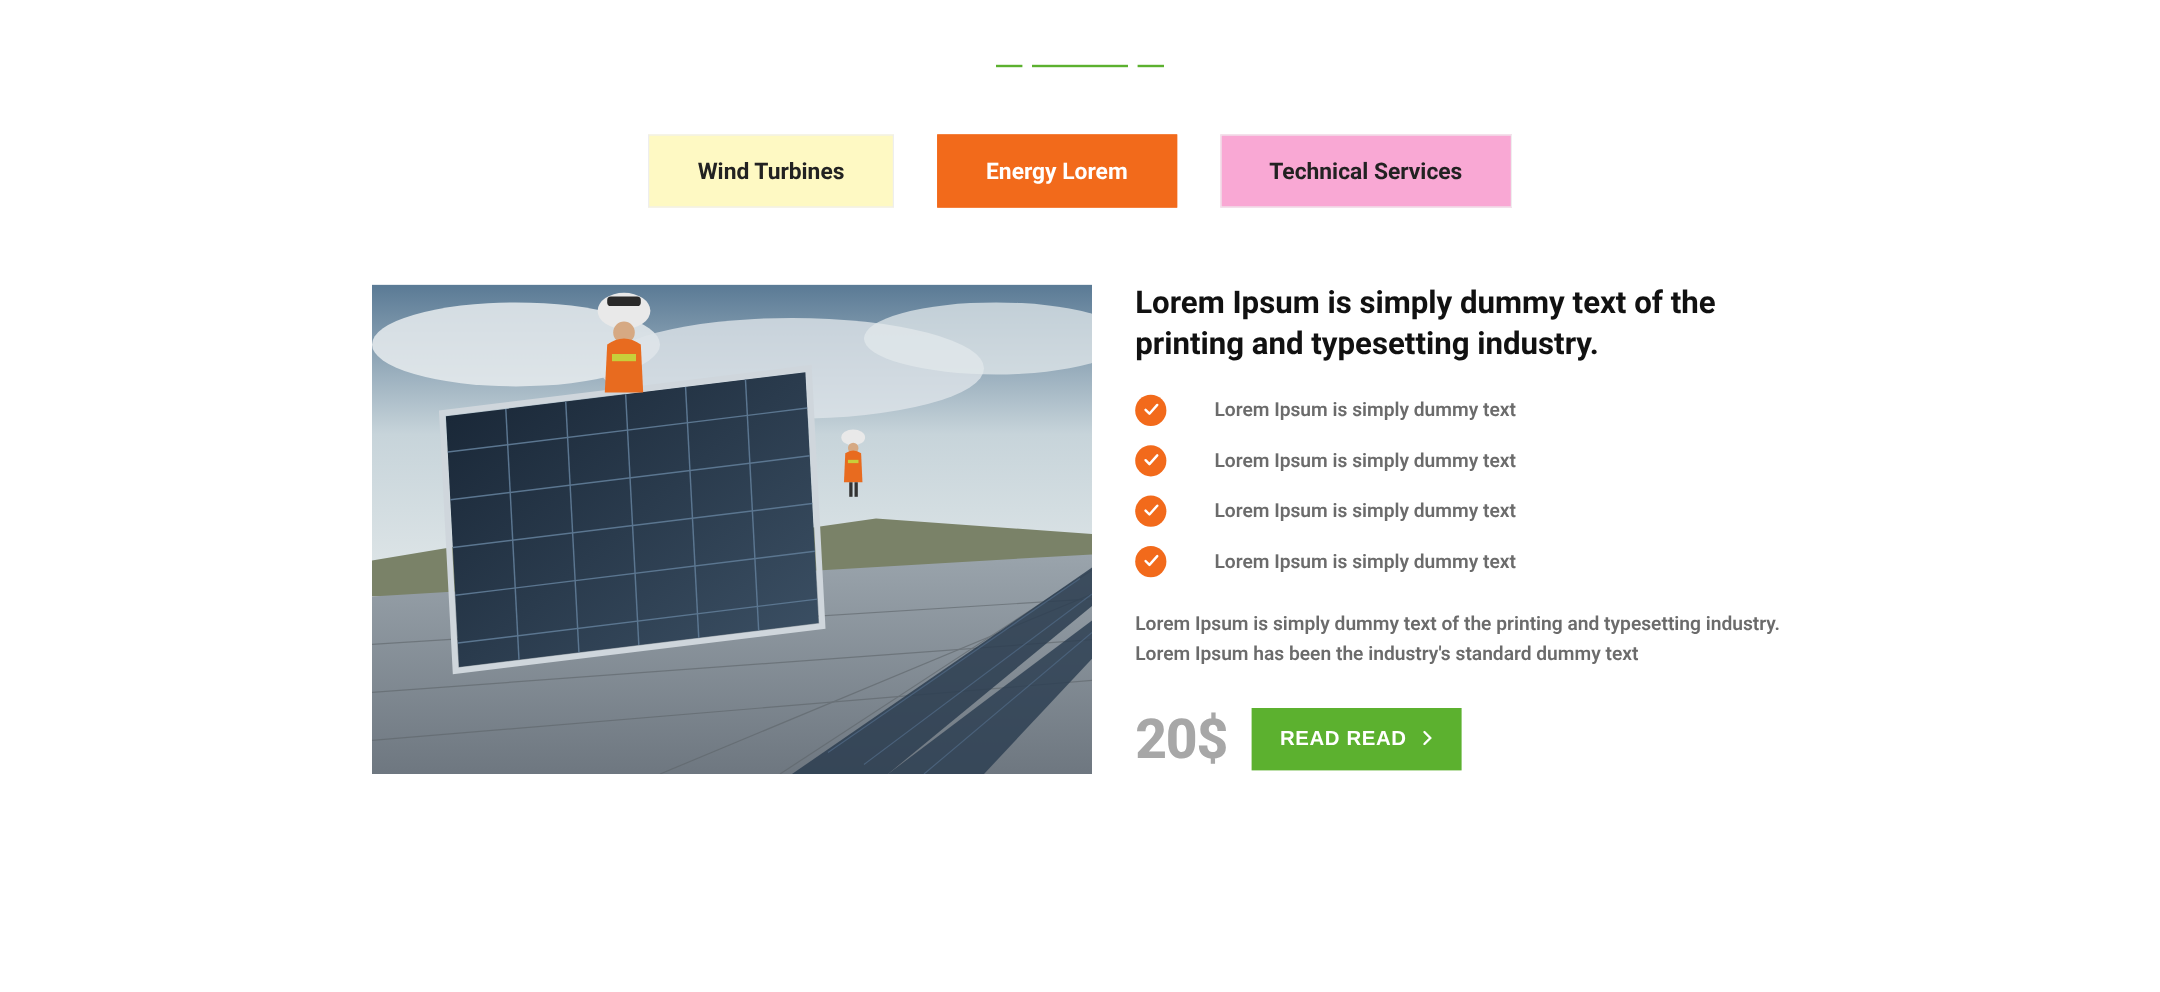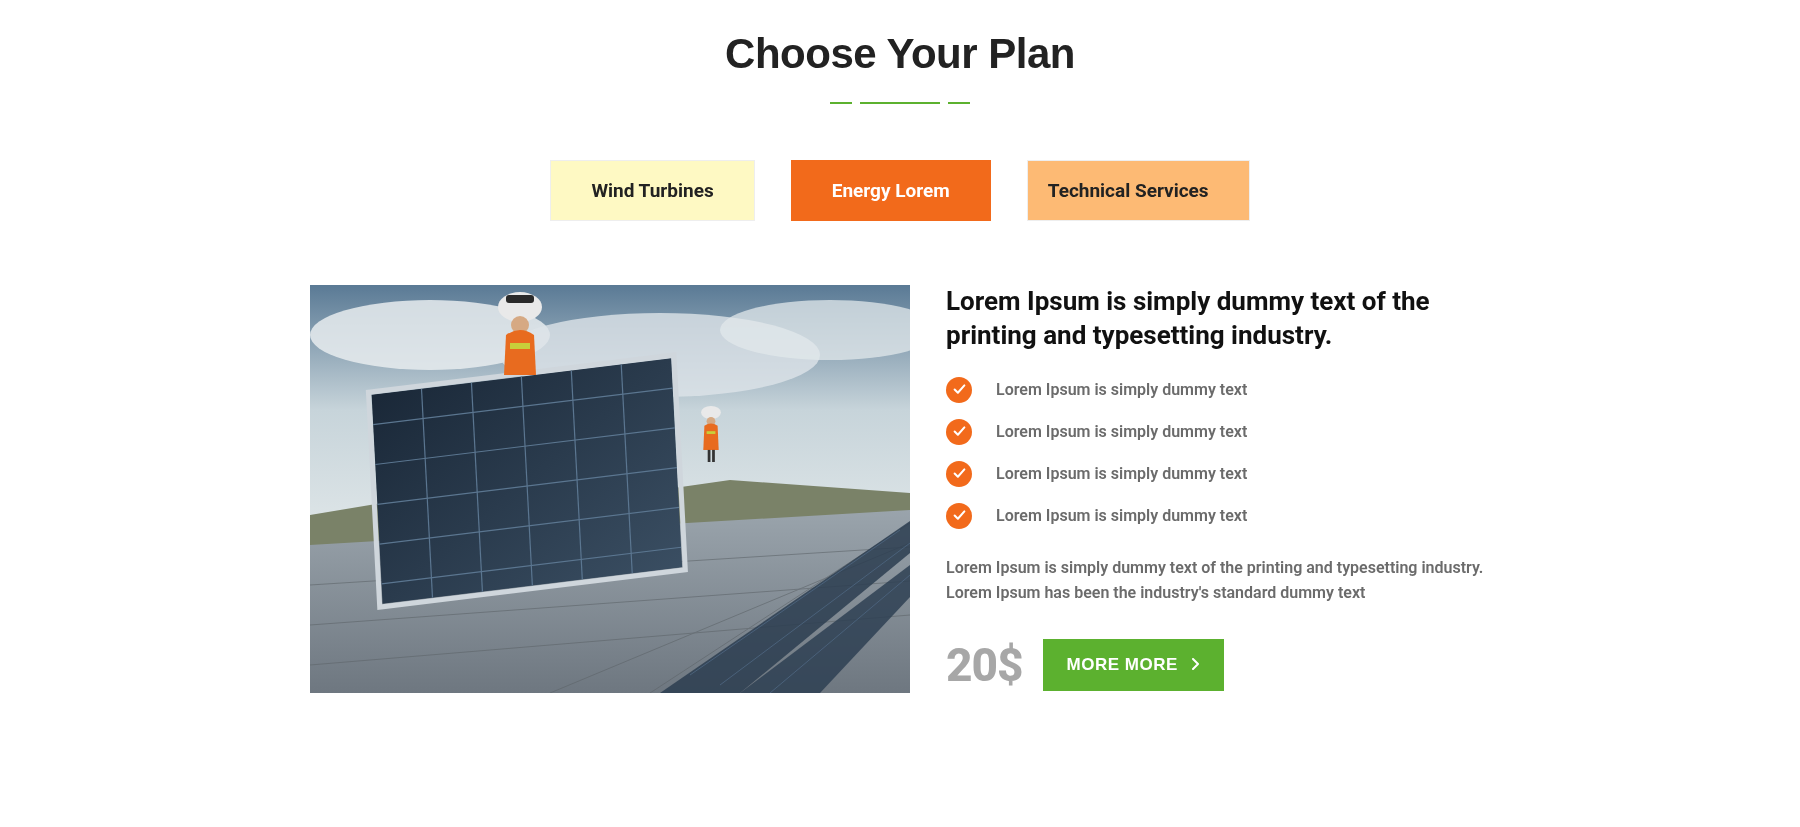--- a/index.html
+++ b/index.html
@@ -9,46 +9,45 @@
 
 .title { text-align: center; font-size: 42px; font-weight: 900; color: #222; letter-spacing: -0.5px; font-family: "Arial Black", Arial, sans-serif; font-stretch: condensed; }
 .divider { display: flex; justify-content: center; align-items: center; gap: 8px; margin-top: 24px; margin-bottom: 56px; }
 .divider .dash { height: 2px; background: #5cb12f; }
 .divider .short { width: 22px; }
 .divider .long { width: 80px; }
 
 .tabs { display: flex; justify-content: center; gap: 36px; margin-bottom: 64px; }
 .tab { padding: 18px 40px; font-size: 19px; font-weight: 700; cursor: pointer; border: 1px solid #eee; background: #fef9c3; color: #222; }
 .tab.active { background: #f26a1b; color: #fff; border-color: #f26a1b; }
-.tab.outline { background: #fdba74; padding-left: 20px; }
+.tab.outline { background: #f9a8d4; }
 
 .content { display: flex; gap: 36px; align-items: stretch; }
 .imgbox { flex: 0 0 600px; height: 408px; position: relative; overflow: hidden; }
 .imgbox svg { width: 100%; height: 100%; display: block; }
 
 .details { flex: 1; }
 .details h3 { font-size: 26px; font-weight: 700; line-height: 1.3; color: #111; margin-bottom: 24px; }
 .features { list-style: none; margin-bottom: 26px; }
-.features li { display: flex; align-items: center; gap: 24px; margin-bottom: 16px; }
+.features li { display: flex; align-items: center; gap: 40px; margin-bottom: 16px; }
 .check { width: 26px; height: 26px; border-radius: 50%; background: #f26a1b; flex-shrink: 0; display: flex; align-items: center; justify-content: center; }
 .check svg { width: 13px; height: 13px; }
 .features li span.txt { font-size: 16px; font-weight: 600; color: #6b6b6b; }
 .desc { font-size: 16px; font-weight: 600; color: #6b6b6b; line-height: 1.6; margin-bottom: 32px; }
 
-.price-row { display: flex; align-items: center; gap: 20px; }
+.price-row { display: flex; align-items: flex-start; gap: 20px; }
 .price { font-size: 46px; font-weight: 800; color: #a7a7a7; letter-spacing: -1px; }
 .readmore { background: #5cb12f; color: #fff; font-weight: 700; font-size: 17px; padding: 16px 24px; border: none; cursor: pointer; display: inline-flex; align-items: center; gap: 14px; letter-spacing: 0.5px; }
 .readmore .chev { display: inline-block; }
 </style>
 </head>
 <body>
 
 <div class="section">
   <div class="container">
-    <h2 class="title">Choose Your Plan</h2>
     <div class="divider">
       <span class="dash short"></span>
       <span class="dash long"></span>
       <span class="dash short"></span>
     </div>
 
     <div class="tabs">
       <div class="tab">Wind Turbines</div>
       <div class="tab active">Energy Lorem</div>
       <div class="tab outline">Technical Services</div>
@@ -159,21 +158,21 @@
                   <path d="M2 8 L6 12 L14 3" stroke="#fff" stroke-width="2.5" fill="none" stroke-linecap="round" stroke-linejoin="round"></path>
                 </svg>
               </span>
             <span class="txt">Lorem Ipsum is simply dummy text</span>
           </li>
         </ul>
         <p class="desc">Lorem Ipsum is simply dummy text of the printing and typesetting industry. Lorem Ipsum has been the industry's standard dummy text</p>
         <div class="price-row">
           <div class="price">20$</div>
           <button class="readmore">
-            <span>MORE MORE</span>
+            <span>READ READ</span>
             <span class="chev">
               <svg width="8" height="12" viewBox="0 0 8 12">
                   <path d="M1 1 L6 6 L1 11" stroke="#fff" stroke-width="2" fill="none" stroke-linecap="round" stroke-linejoin="round"></path>
                 </svg>
             </span>
           </button>
         </div>
       </div>
     </div>
   </div>

